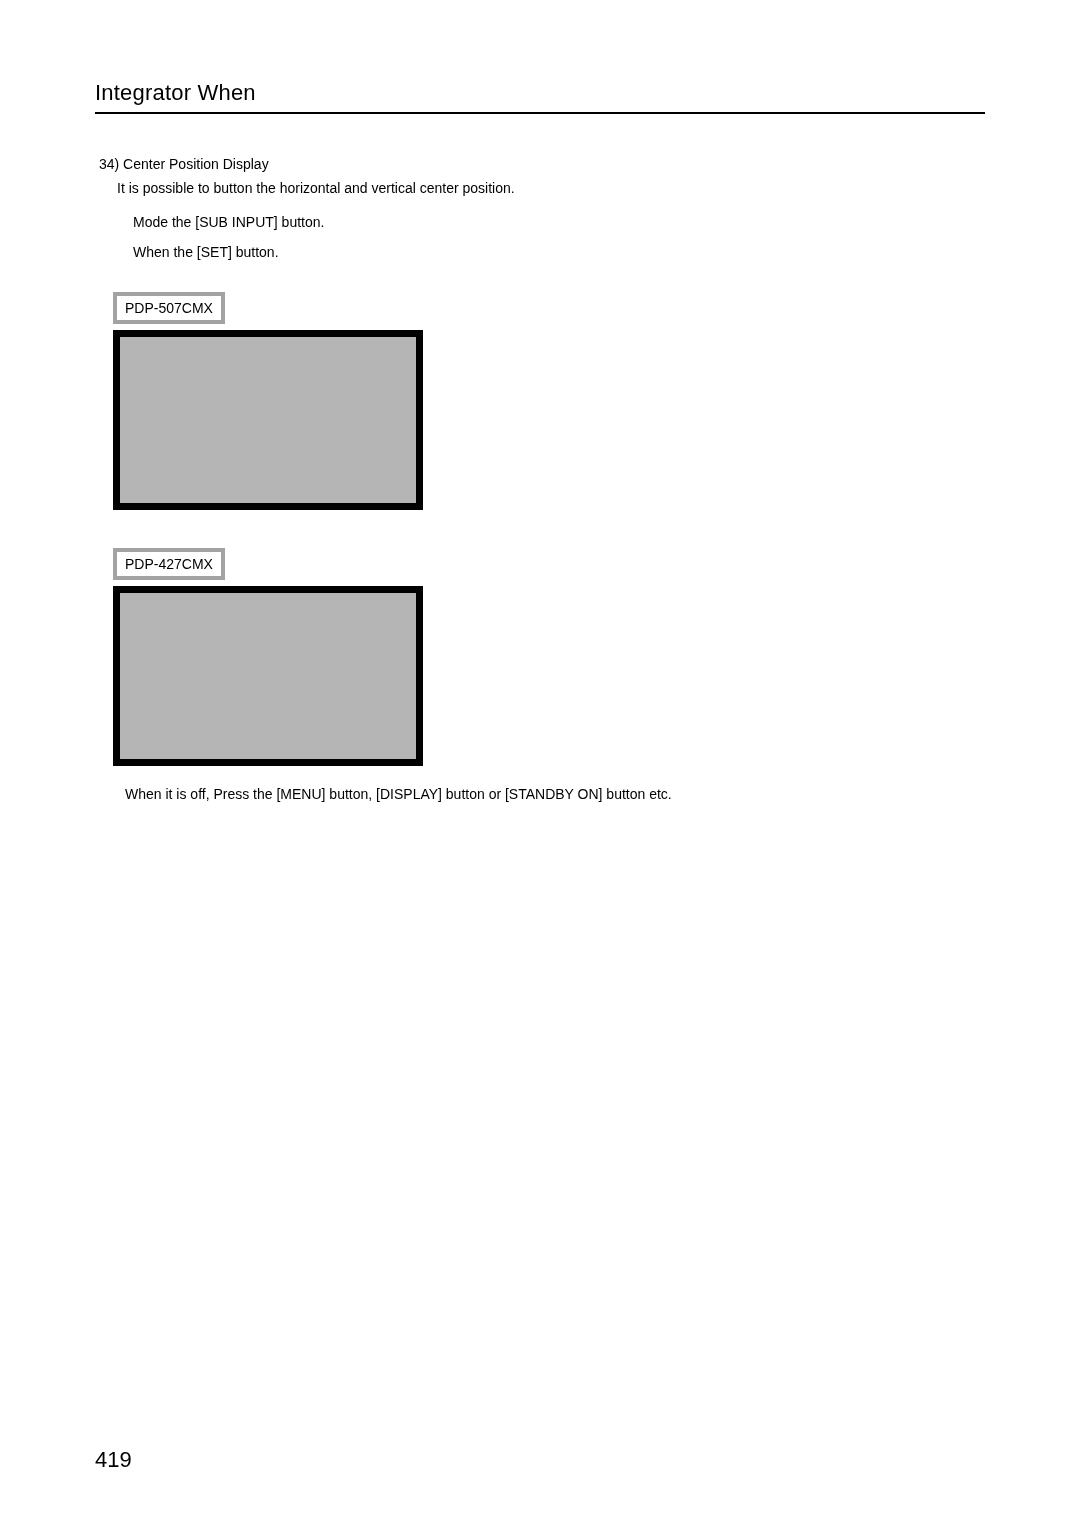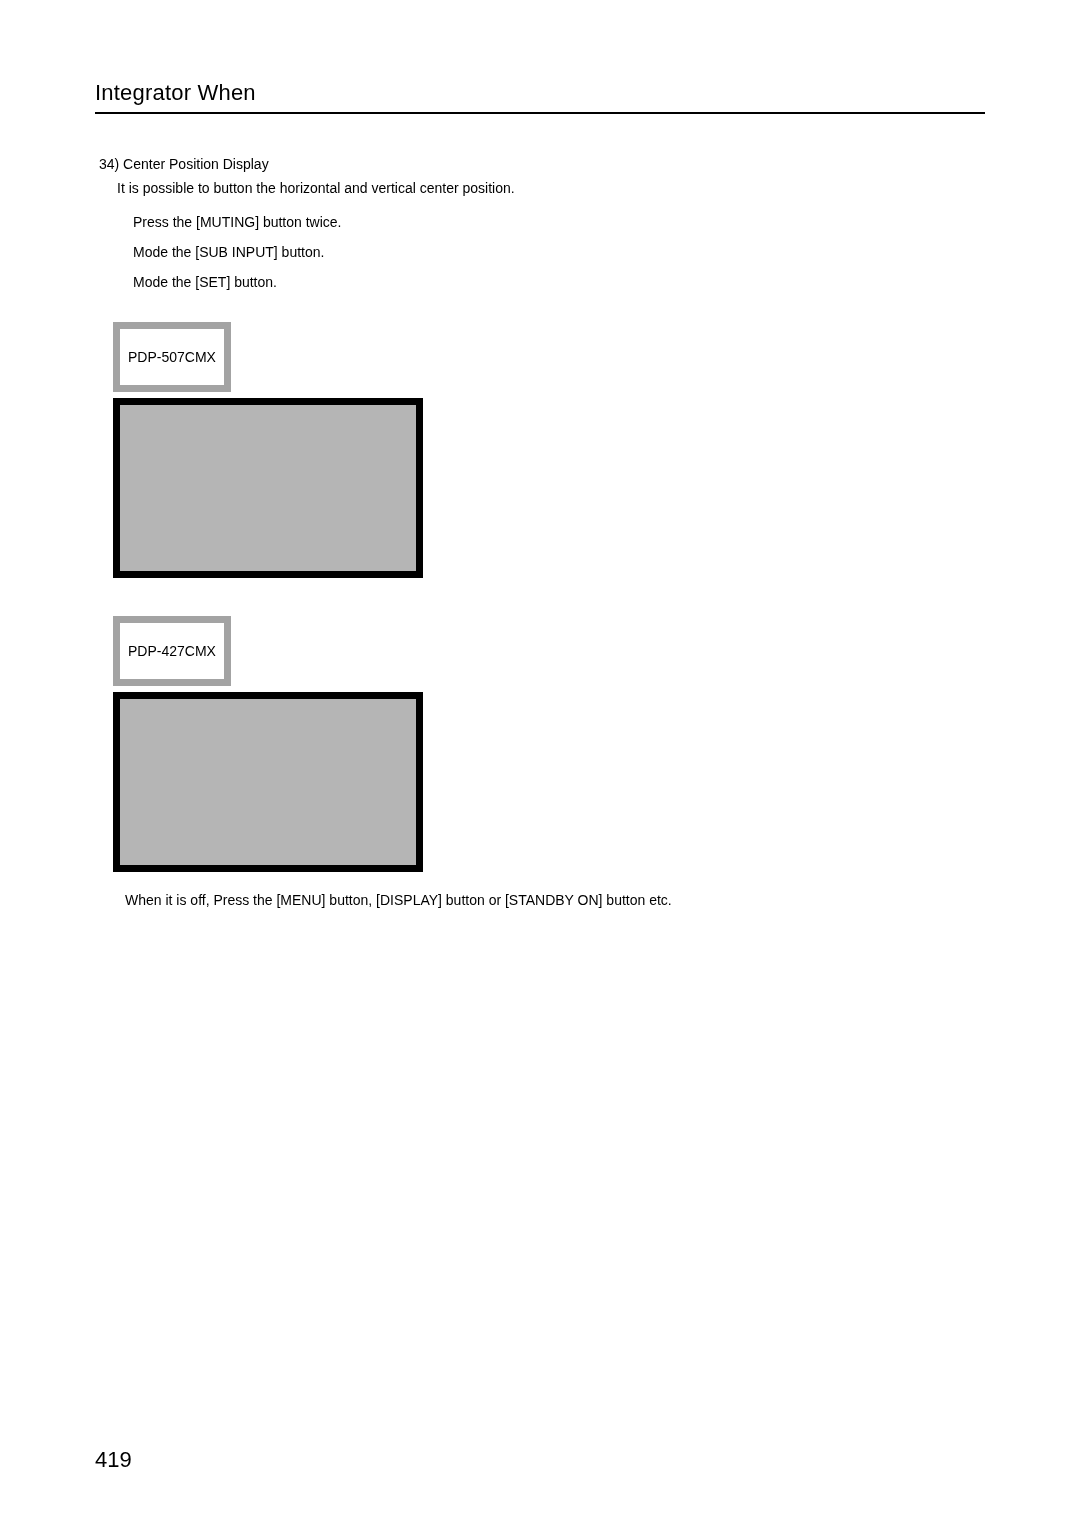--- a/index.html
+++ b/index.html
@@ -38,22 +38,22 @@
       padding-left: 22px;
       margin-bottom: 18px;
     }
     .step {
       font-size: 14px;
       padding-left: 38px;
       margin-bottom: 14px;
     }
     .model-box {
       display: inline-block;
-      border: 7px solid #a3a3a3;
-      padding: 20px 8px;
+      border: 4px solid #a3a3a3;
+      padding: 4px 8px;
       font-size: 14px;
       margin-left: 18px;
       margin-top: 18px;
       margin-bottom: 6px;
     }
     .screen-frame {
       margin-left: 18px;
       width: 310px;
       background: #000;
       padding: 7px;
@@ -85,23 +85,22 @@
 </head>
 <body>
 
 <div class="page">
   <div class="page-title">Integrator When</div>
   <div class="title-underline"></div>
 
   <div class="section-number-title">34) Center Position Display</div>
   <div class="section-desc">It is possible to button the horizontal and vertical center position.</div>
 
-  <div class="step">Press the [MUTING] button twice.</div>
   <div class="step">Mode the [SUB INPUT] button.</div>
-  <div class="step">Mode the [SET] button.</div>
+  <div class="step">When the [SET] button.</div>
 
   <div class="model-box">PDP-507CMX</div>
   <div class="screen-frame">
     <div class="screen-inner screen-507"></div>
   </div>
 
   <div class="model-box">PDP-427CMX</div>
   <div class="screen-frame">
     <div class="screen-inner screen-427"></div>
   </div>

